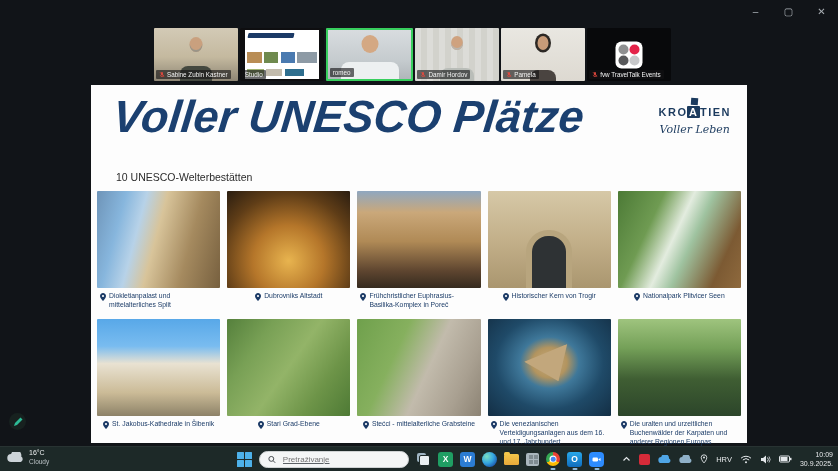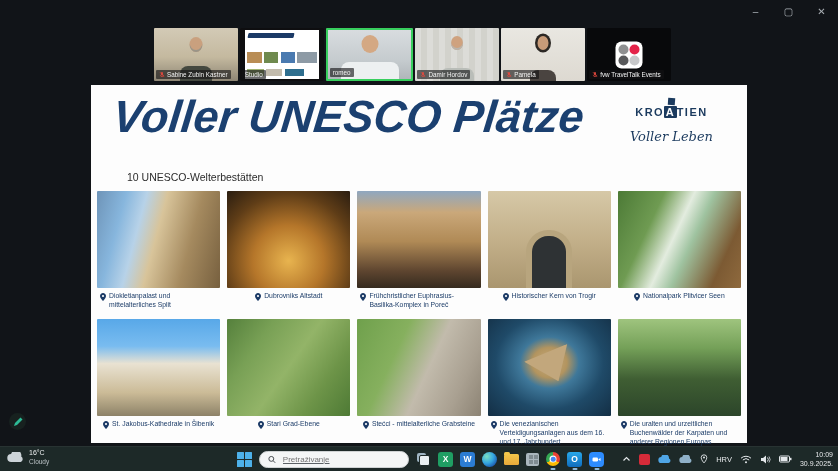--- a/index.html
+++ b/index.html
@@ -49,26 +49,26 @@
   .c4{right:3px;bottom:3px;background:#c7c8ca;}
   .nlabel{position:absolute;left:2px;bottom:2px;max-width:calc(100% - 4px);display:flex;align-items:center;
           gap:2px;background:rgba(18,18,20,.62);color:#f2f2f2;font-size:6.3px;padding:1px 3px;
           border-radius:1px;white-space:nowrap;overflow:hidden;}
   .nlabel svg{flex-shrink:0;}
 
   
   .slide{position:absolute;left:91px;top:85px;width:656px;height:358px;background:#fdfdfd;}
   .slide-title{position:absolute;left:22px;top:6px;font-size:45px;font-weight:800;font-style:italic;
                color:#1b4070;transform:skewX(-6deg);letter-spacing:0;}
-  .slide-sub{position:absolute;left:36px;top:86px;font-size:10.5px;color:#2b2b2b;}
-  .logo-kro{position:absolute;right:34px;top:13px;text-align:center;color:#1b3a5e;}
+  .slide-sub{position:absolute;left:25px;top:86px;font-size:10.5px;color:#2b2b2b;}
+  .logo-kro{position:absolute;right:16px;top:13px;text-align:center;color:#1b3a5e;}
   .logo-sq{display:block;width:7px;height:7px;background:#1b3a5e;margin:0 auto 1px;transform:rotate(4deg);}
   .logo-text{font-size:11px;font-weight:700;letter-spacing:1.5px;}
   .logo-a{background:#1b3a5e;color:#fff;padding:0 1.5px;border-radius:1px;}
-  .logo-script{font-style:italic;font-size:13px;margin-top:11px;font-family:"DejaVu Serif",serif;text-align:center;}
+  .logo-script{font-style:italic;font-size:11px;margin-top:5px;font-family:"DejaVu Serif",serif;text-align:center;}
   .sites-grid{position:absolute;left:6px;right:6px;top:106px;display:grid;
               grid-template-columns:repeat(5,1fr);column-gap:7px;row-gap:3px;}
   .cell{display:flex;flex-direction:column;}
   .photo{height:97px;border-radius:1px;position:relative;overflow:hidden;}
   .cap{min-height:24px;display:flex;justify-content:center;gap:3px;padding:4px 3px 0;
        font-size:6.8px;line-height:1.3;color:#1c3c68;text-align:left;}
   .cap svg{flex-shrink:0;margin-top:1px;}
   .t1{background:linear-gradient(105deg,#6e94b8 0%,#87b6dd 20%,#b7d2e8 34%,#d8c49a 48%,#a58a5f 72%,#77603f 100%);}
   .t2{background:radial-gradient(circle at 50% 72%,#e8b44f 0%,#b5762a 38%,#5f3d17 72%,#2a1d10 100%);}
   .t3{background:linear-gradient(180deg,#8fa7c0 0%,#caa87a 22%,#b08a56 52%,#5f4630 82%,#352a1e 100%);}

